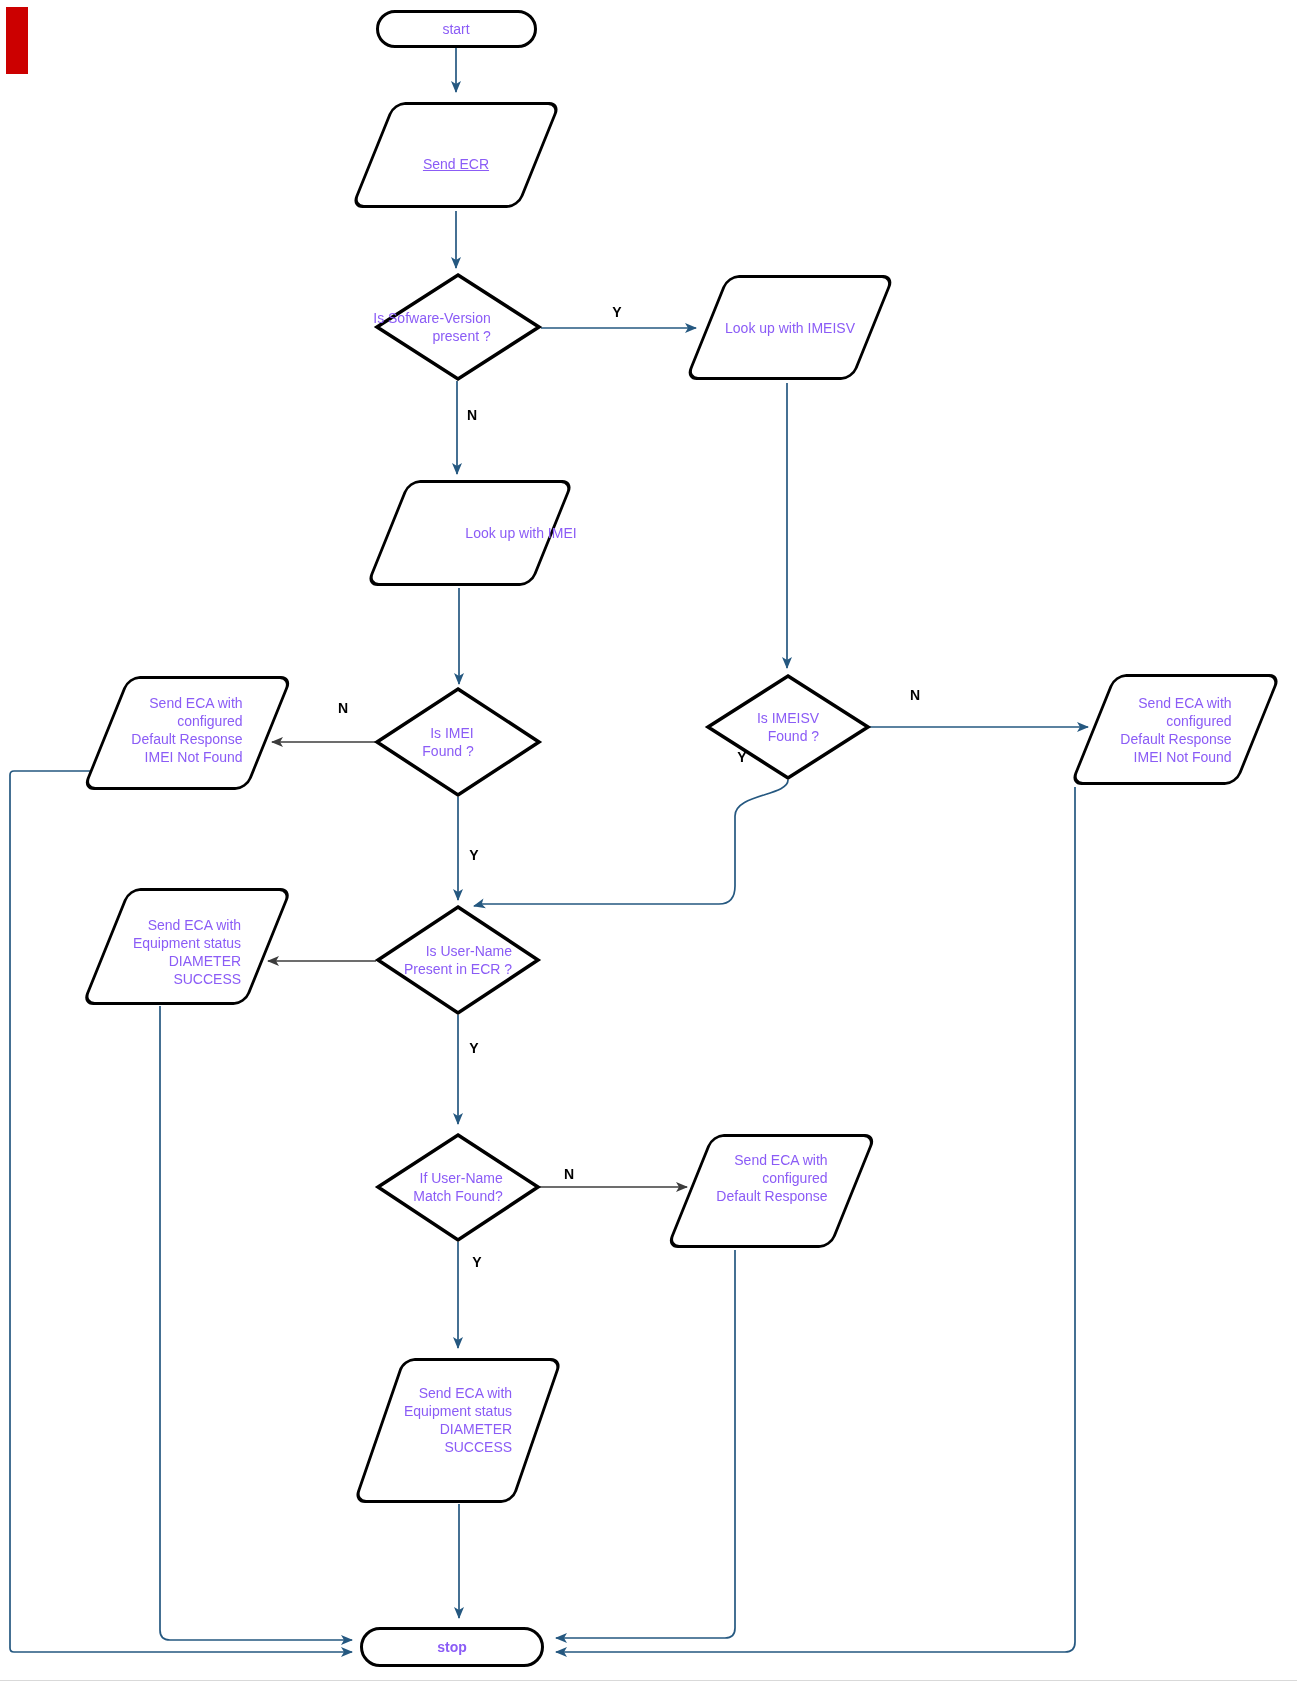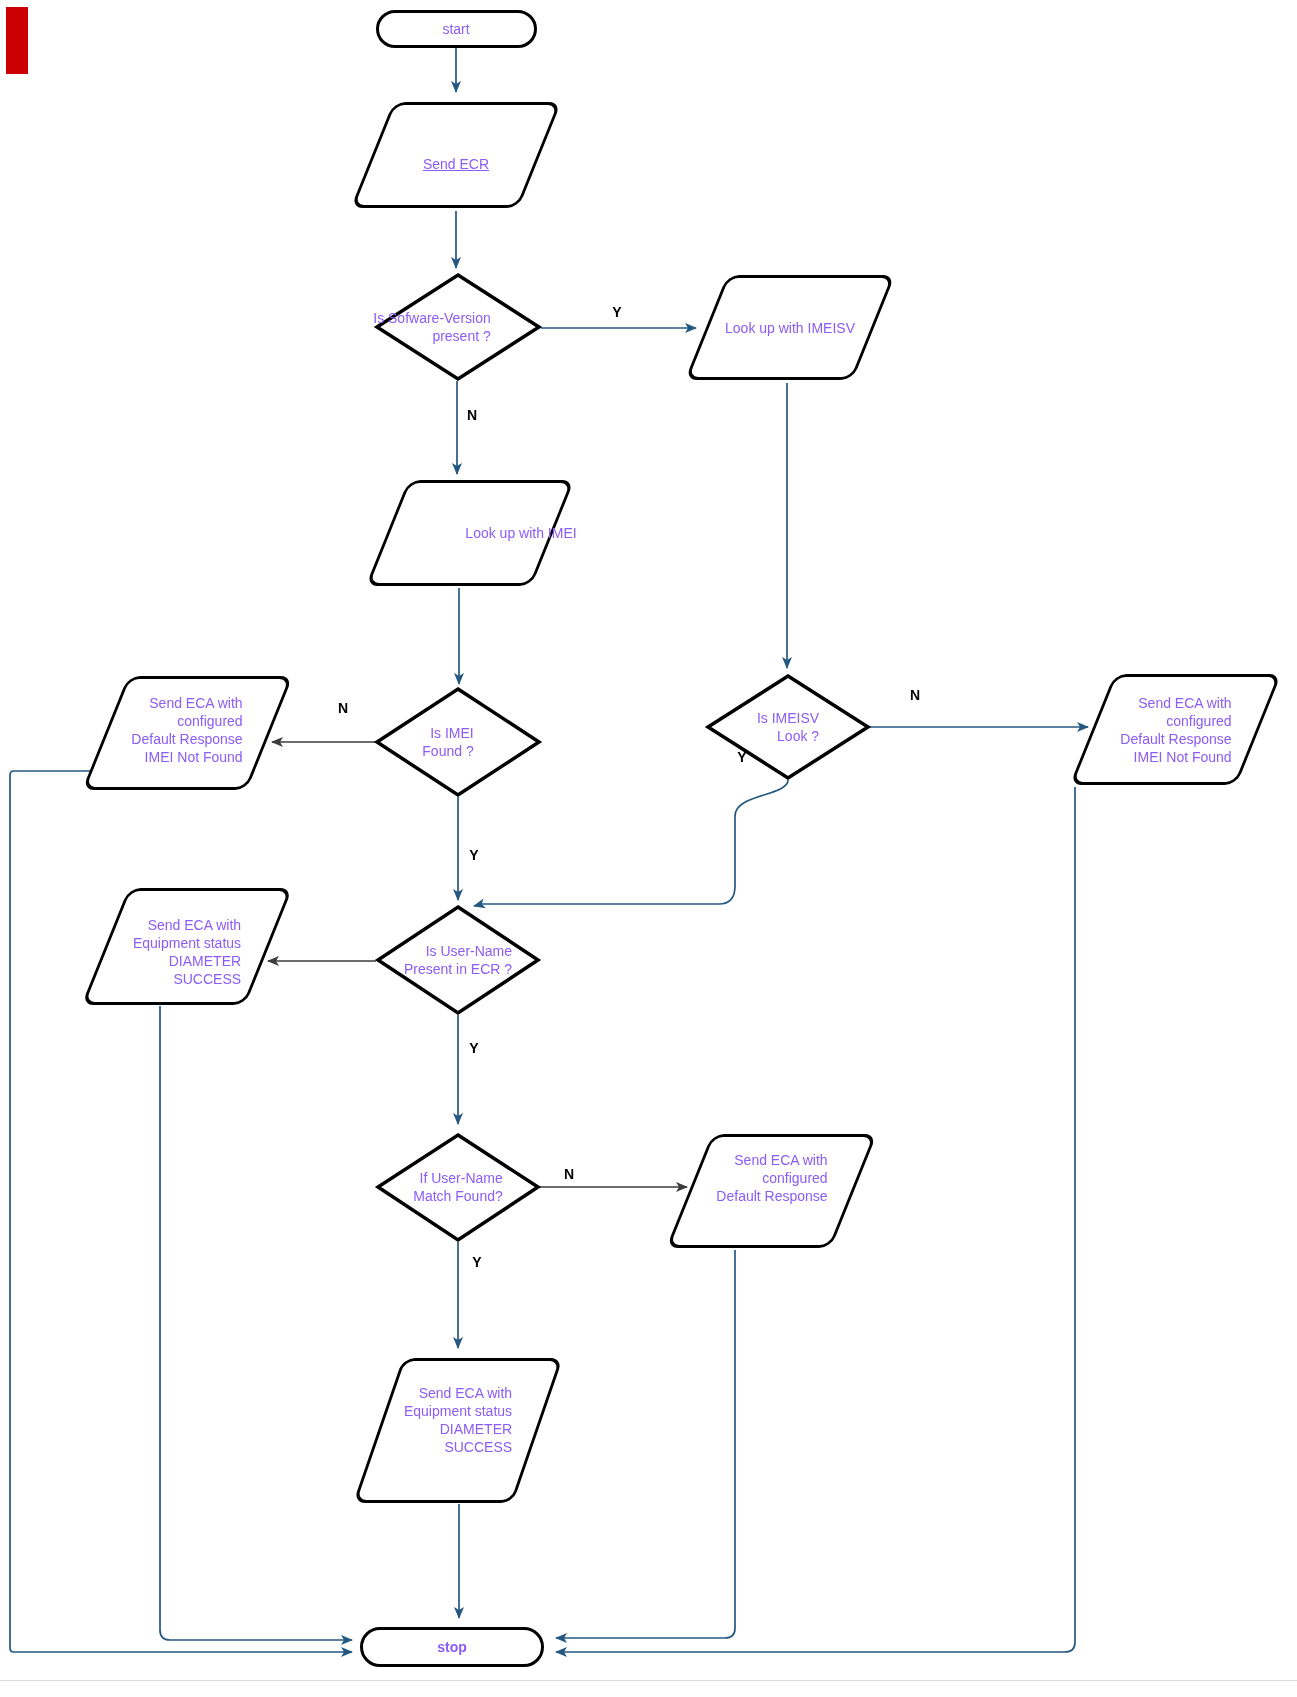--- a/index.html
+++ b/index.html
@@ -96,21 +96,21 @@
 present ?</div>
   <div class="lbl" style="left:790px;top:328px;">Look up with IMEISV</div>
   <div class="lbl" style="left:497px;top:533px;margin-left:24px;">Look up with IMEI</div>
   <div class="lbl" style="left:448px;top:742px;">Is IMEI
 Found ?</div>
   <div class="lbl" style="left:187px;top:730px;">Send ECA with
 configured
 Default Response
 IMEI Not Found</div>
   <div class="lbl" style="left:788px;top:727px;">Is IMEISV
-Look ?</div>
+Found ?</div>
   <div class="lbl" style="left:1176px;top:730px;">Send ECA with
 configured
 Default Response
 IMEI Not Found</div>
   <div class="lbl" style="left:458px;top:960px;">Is User-Name
 Present in ECR ?</div>
   <div class="lbl" style="left:187px;top:952px;">Send ECA with
 Equipment status
 DIAMETER
 SUCCESS</div>

